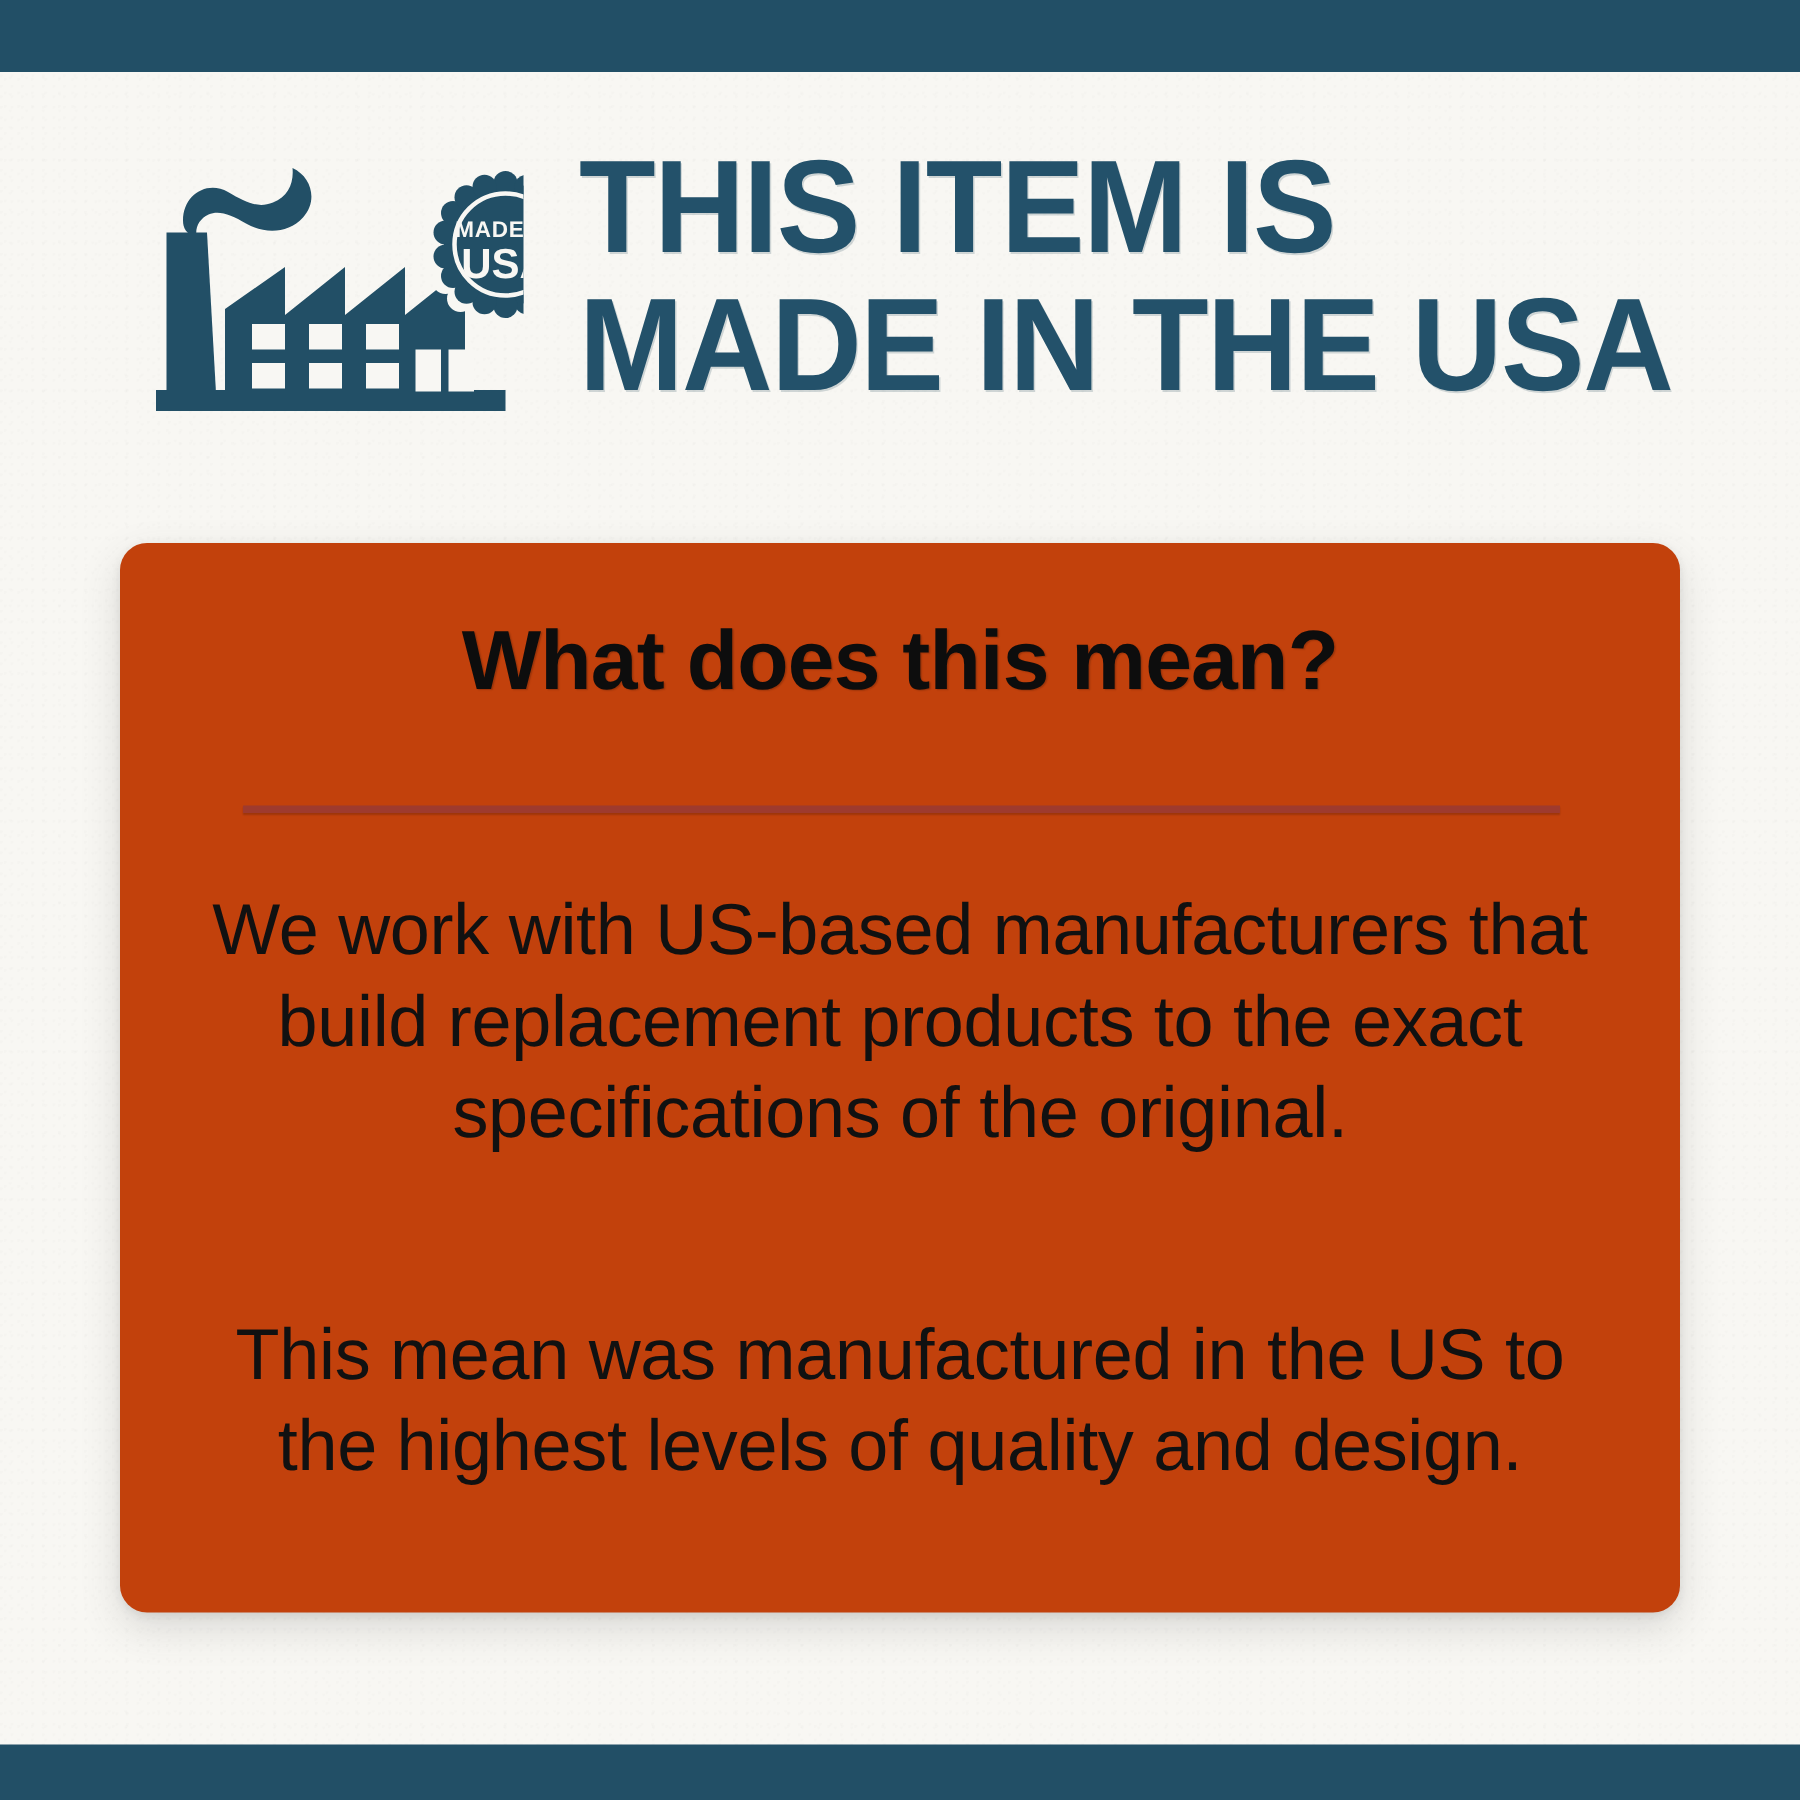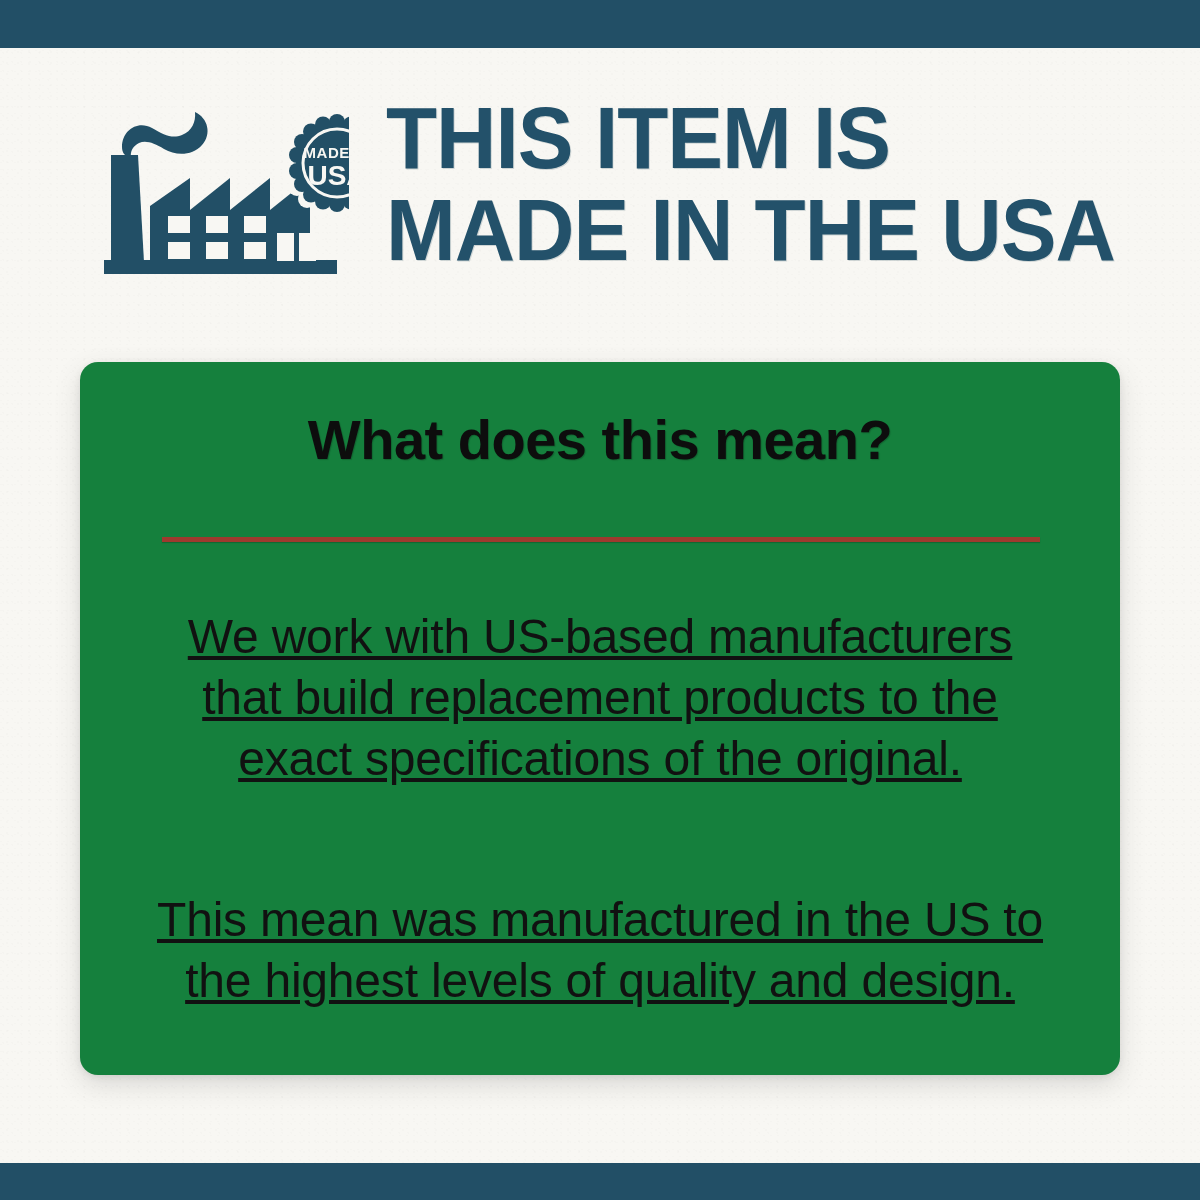--- a/index.html
+++ b/index.html
@@ -73,21 +73,21 @@
   }
   .headline .hl-line { display: block; white-space: nowrap; }
 
   
   .card {
     position: absolute;
     left: 80px;
     top: 362px;
     width: 1040px;
     height: 713px;
-    background: #15803d;
+    background: #c2410c;
     border-radius: 18px;
     box-shadow: 0 10px 26px rgba(70,70,70,0.17), 0 2px 6px rgba(70,70,70,0.10);
   }
   .card-title {
     position: absolute;
     left: 0;
     top: 48px;
     width: 1040px;
     text-align: center;
     color: #0d0d0d;
@@ -113,22 +113,21 @@
     top: 228px;
     width: 920px;
     text-align: center;
   }
   .para {
     color: #111111;
     font-family: "Liberation Sans Narrow", "Liberation Sans", sans-serif;
     font-size: 48px;
     line-height: 61px;
     letter-spacing: -0.2px;
-    margin: 16px;
-    text-decoration: underline;
+    margin: 0;
   }
   .para-2 { margin-top: 100px; }
 </style>
 </head>
 <body>
 
 <div class="poster">
 
   <div class="grain"></div>
 

